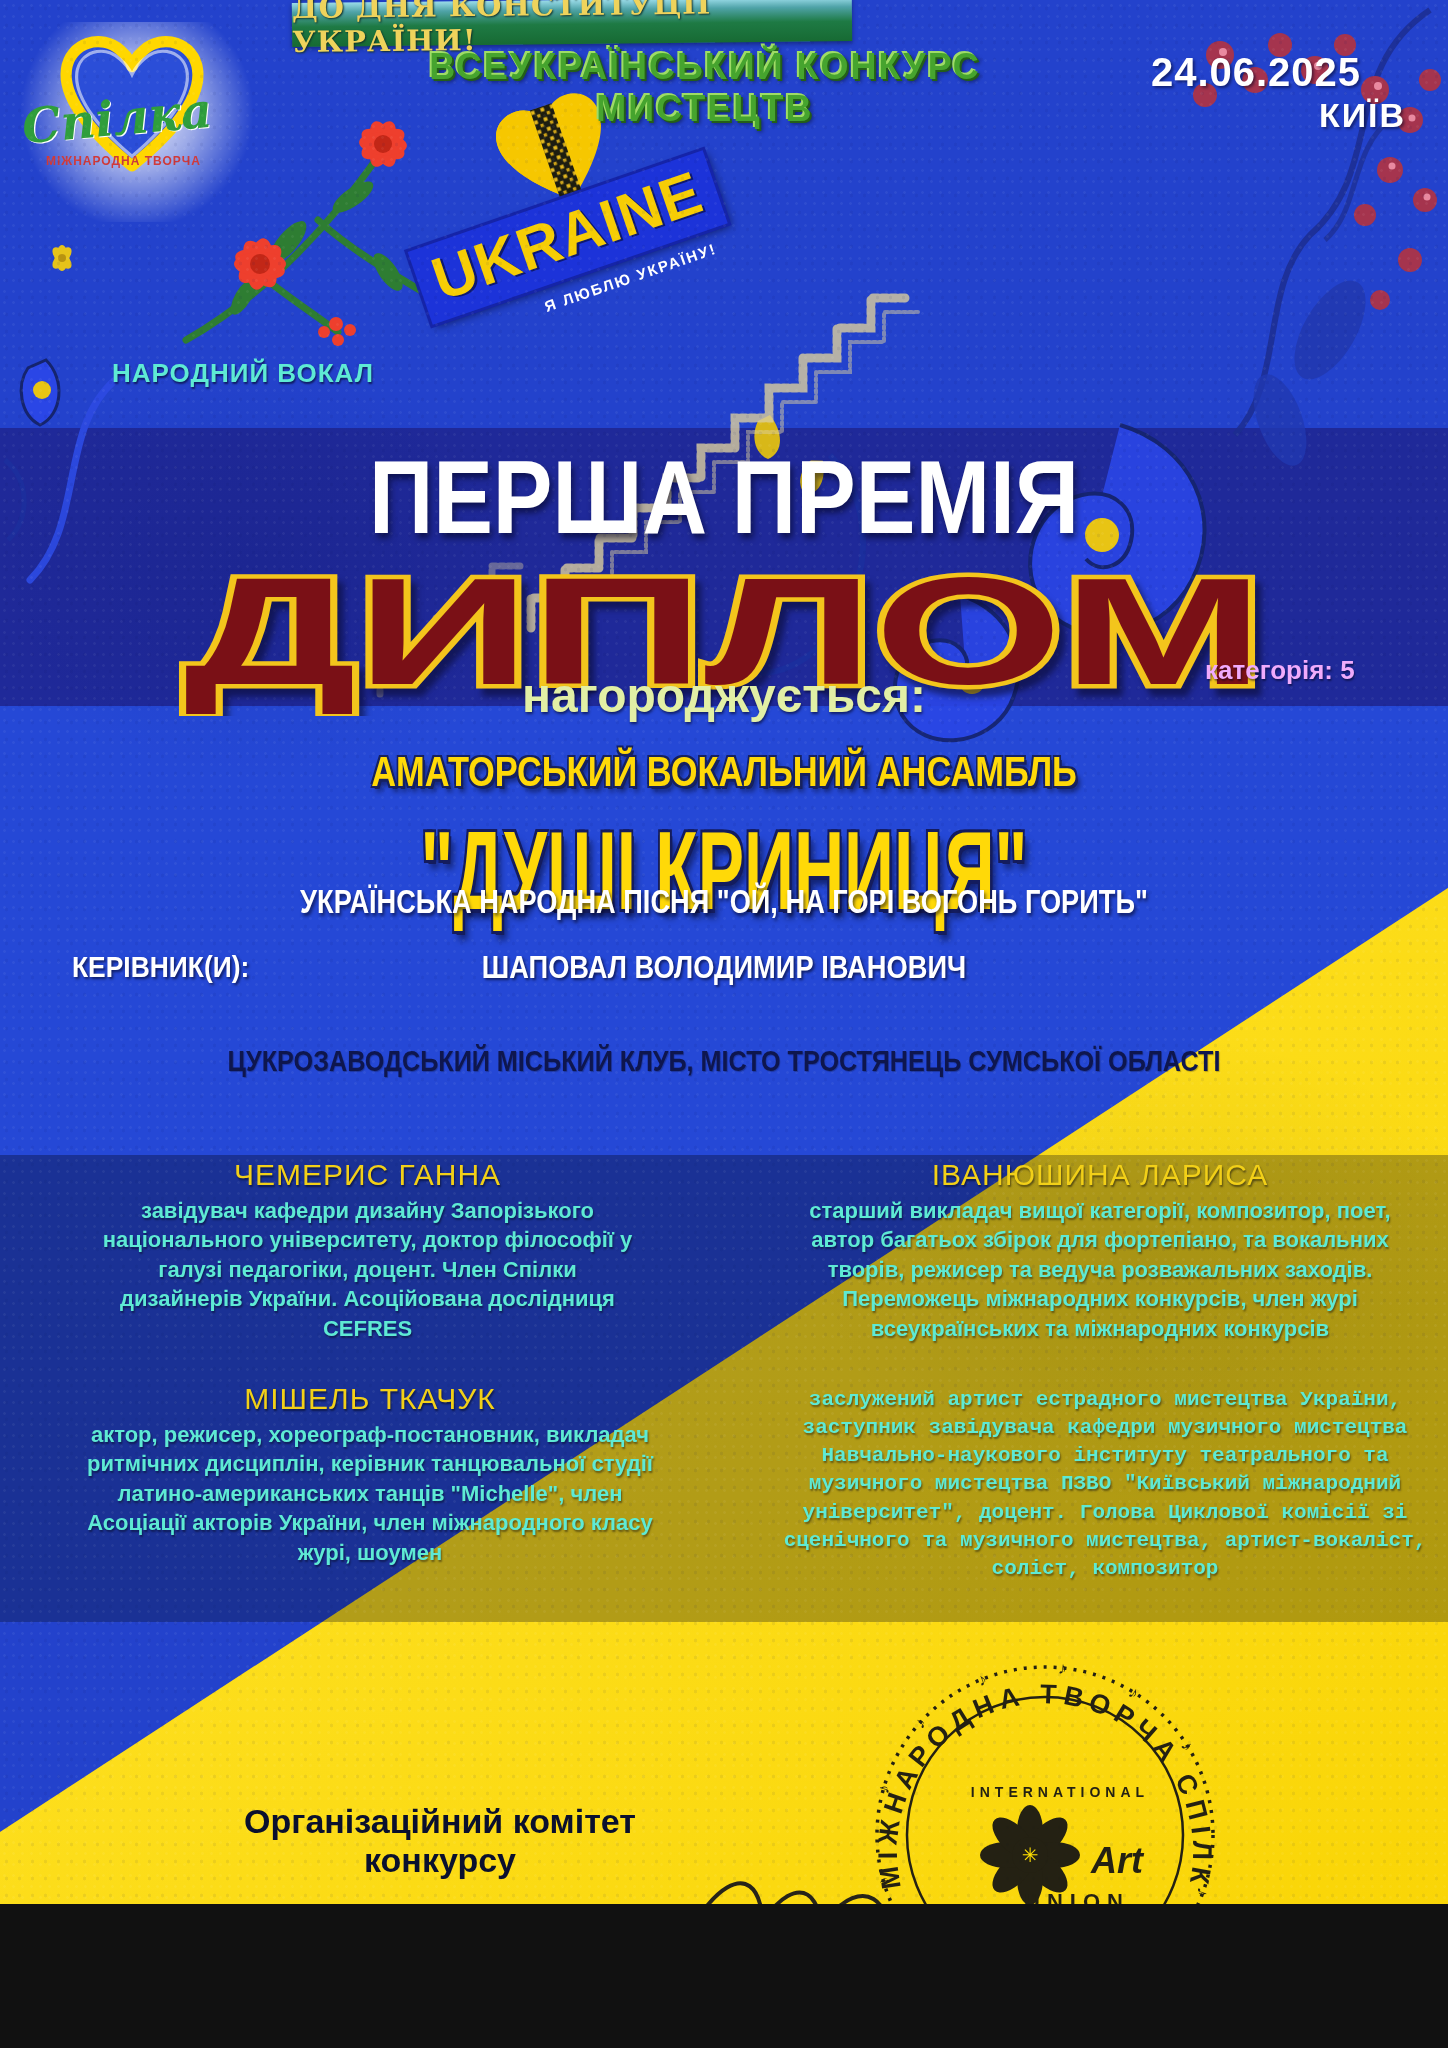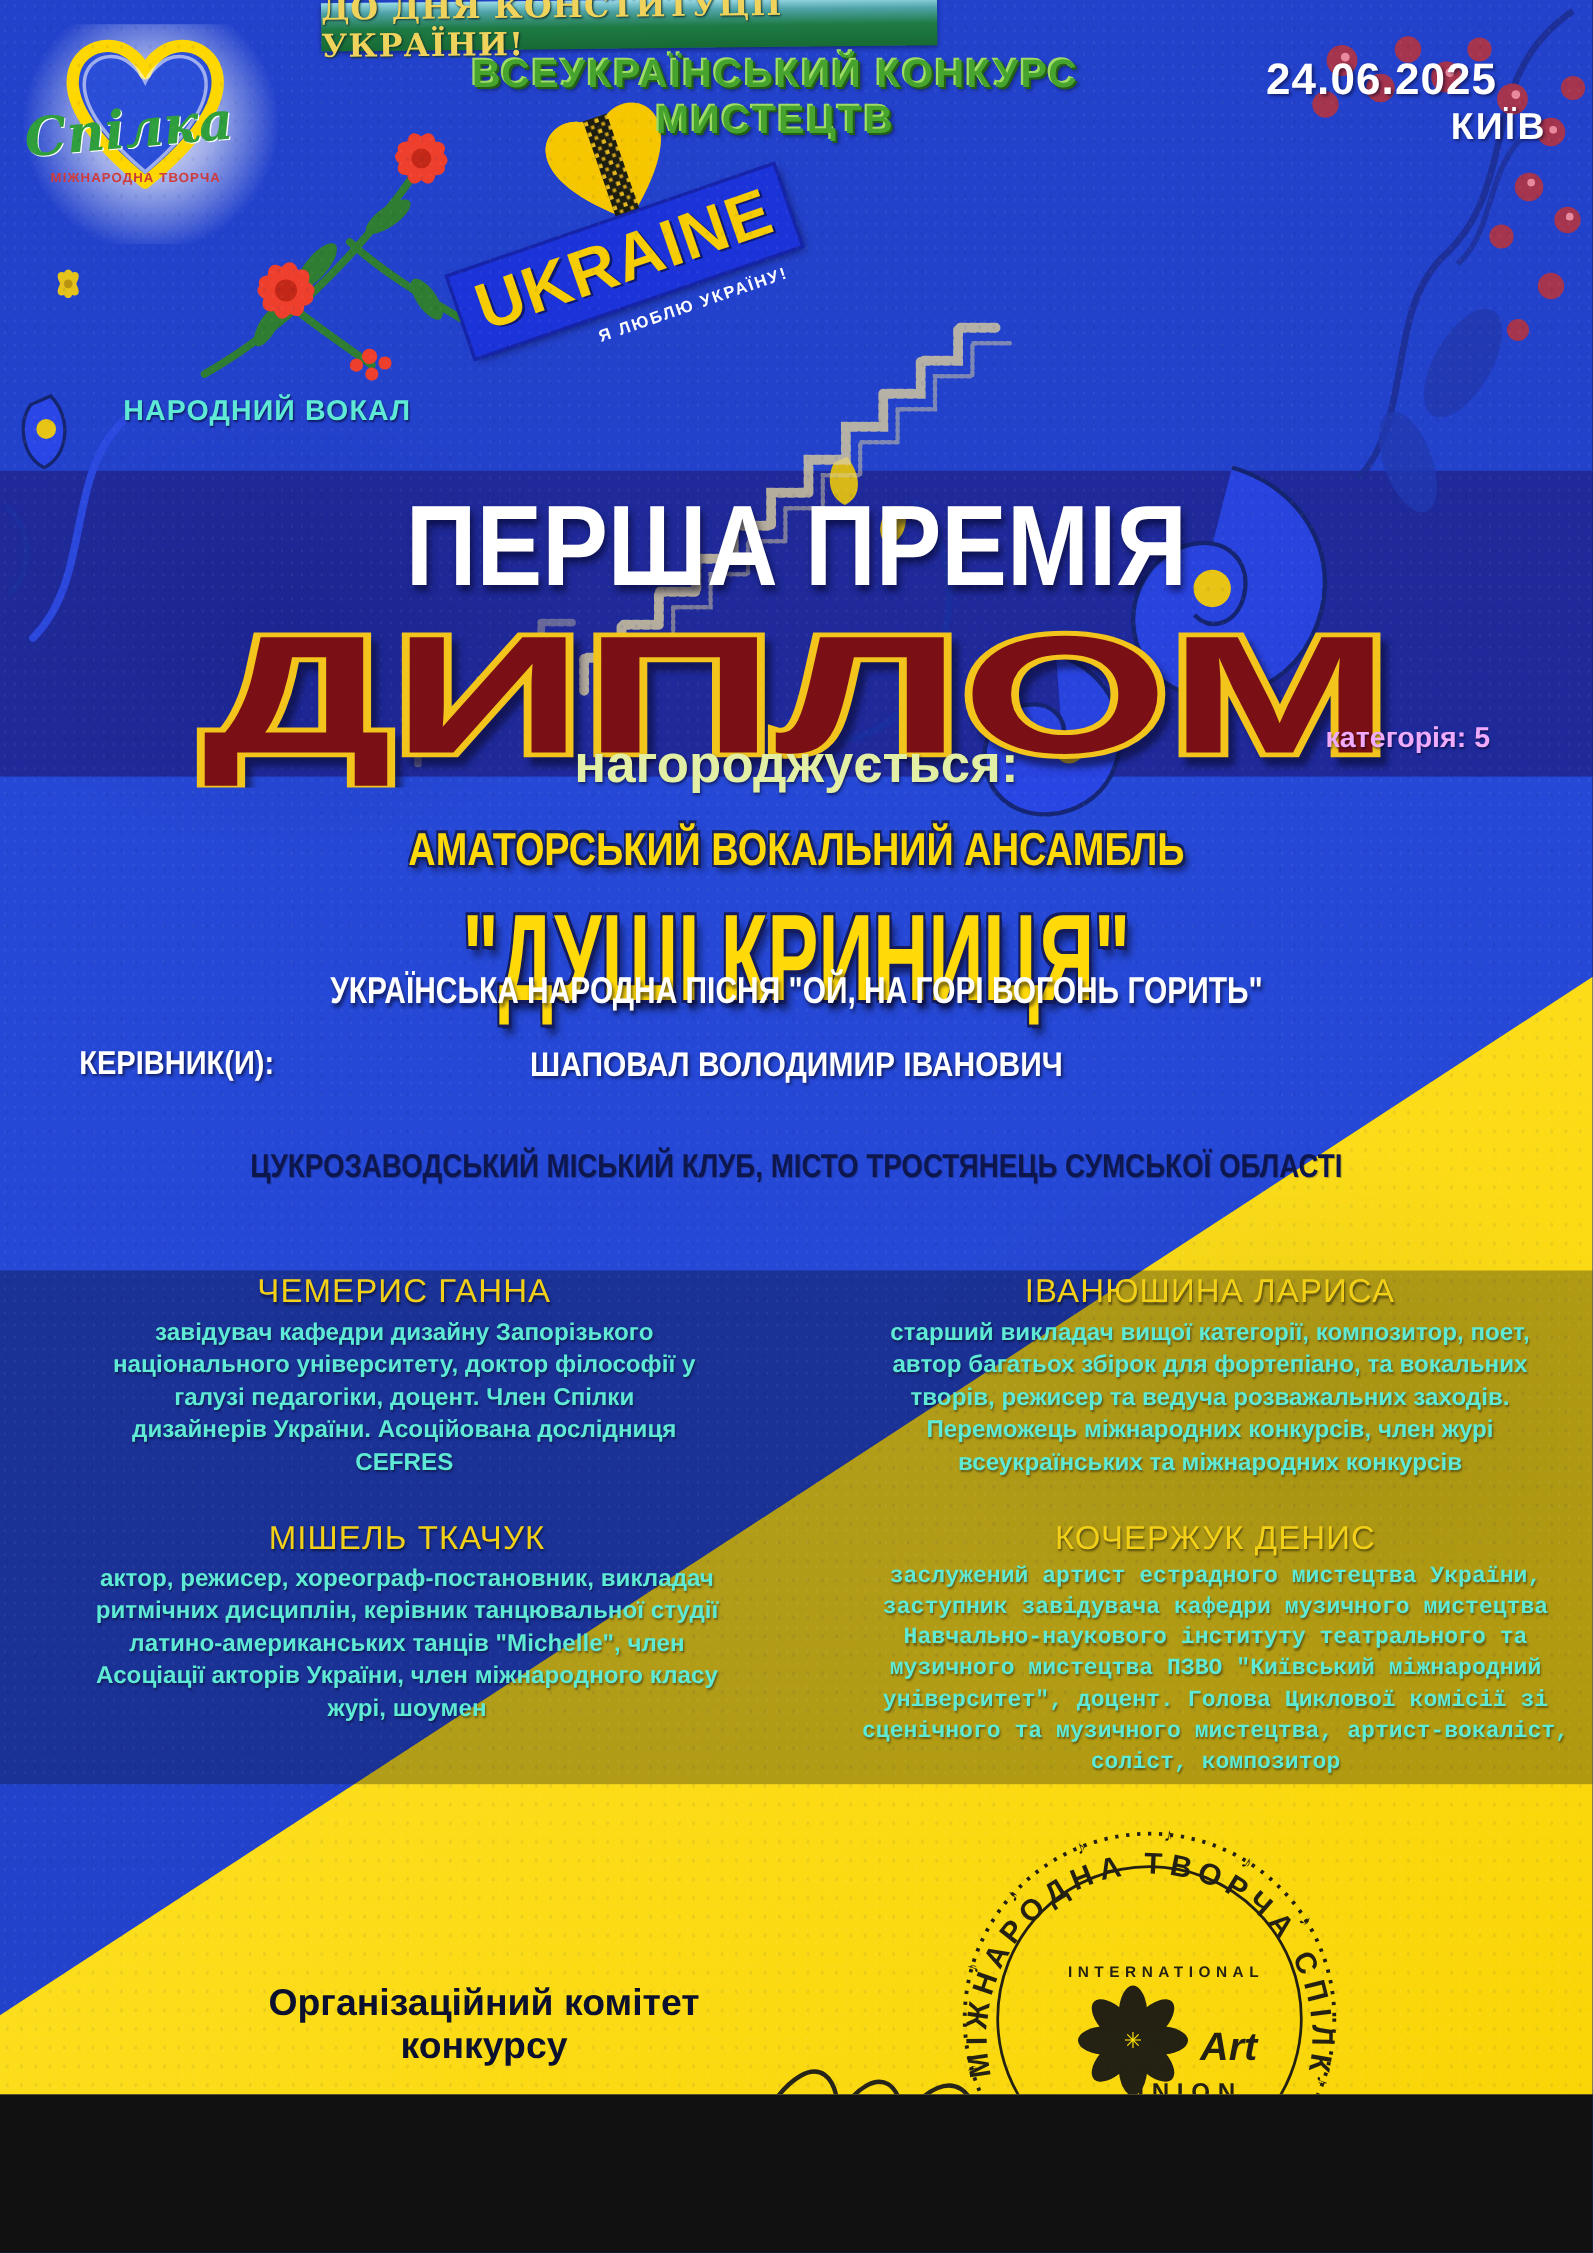--- a/index.html
+++ b/index.html
@@ -258,21 +258,20 @@
   </div>
   <div class="abs" style="left:800px;top:1158px;width:600px;">
     <div class="jury-name">ІВАНЮШИНА ЛАРИСА</div>
     <div class="jury-bio">старший викладач вищої категорії, композитор, поет, автор багатьох збірок для фортепіано, та вокальних творів, режисер та ведуча розважальних заходів. Переможець міжнародних конкурсів, член журі всеукраїнських та міжнародних конкурсів</div>
   </div>
   <div class="abs" style="left:70px;top:1382px;width:600px;">
     <div class="jury-name">МІШЕЛЬ ТКАЧУК</div>
     <div class="jury-bio">актор, режисер, хореограф-постановник, викладач ритмічних дисциплін, керівник танцювальної студії латино-американських танців "Michelle", член Асоціації акторів України, член міжнародного класу журі, шоумен</div>
   </div>
   <div class="abs" style="left:780px;top:1382px;width:650px;">
-    <div class="jury-name">КОЧЕРЖУК ДЕНИС</div>
     <div class="jury-bio" style="font-size:21px;font-family:Liberation Mono, monospace;">заслужений артист естрадного мистецтва України, заступник завідувача кафедри музичного мистецтва Навчально-наукового інституту театрального та музичного мистецтва ПЗВО "Київський міжнародний університет", доцент. Голова Циклової комісії зі сценічного та музичного мистецтва, артист-вокаліст, соліст, композитор</div>
   </div>
 
   <div class="txt committee">Організаційний комітет конкурсу</div>
 
   <svg class="abs" style="left:865px;top:1655px;" width="360" height="360" viewBox="0 0 360 360" opacity="0.93">
     <defs>
       <path id="arcTop" d="M 38,238 A 148,148 0 1 1 322,238" fill="none"></path>
     </defs>
     <circle cx="180" cy="180" r="168" fill="none" stroke="#141414" stroke-width="3.5" stroke-dasharray="3 7"></circle>

